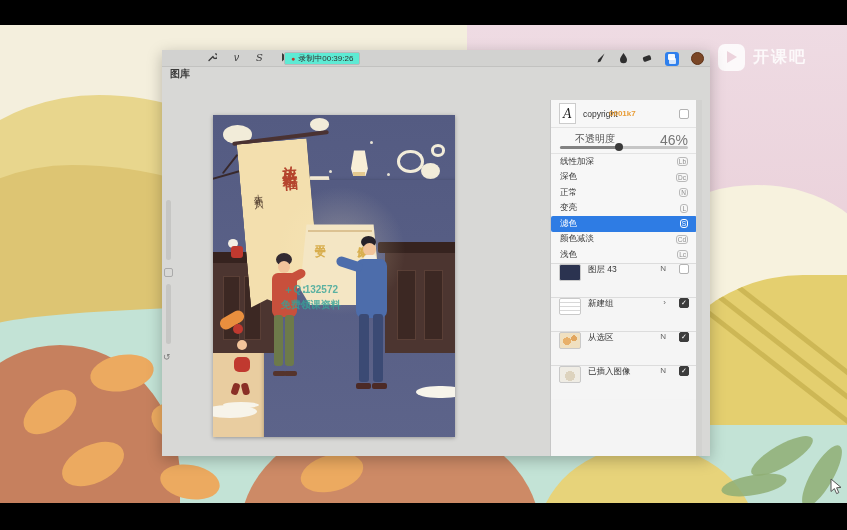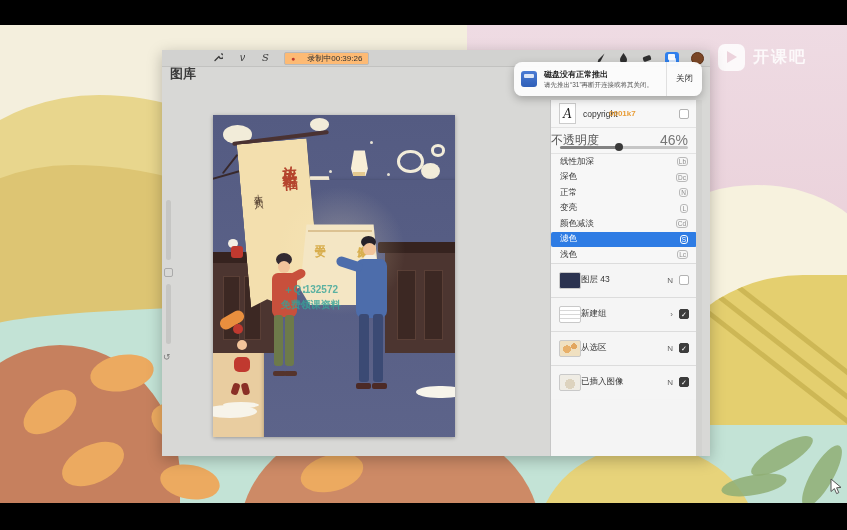--- a/index.html
+++ b/index.html
@@ -25,24 +25,24 @@
   .brand{position:absolute;right:40px;top:44px;display:flex;align-items:center;gap:8px;opacity:.9;}
   .brand-icon{width:27px;height:27px;background:rgba(255,255,255,.92);border-radius:7px;position:relative;}
   .brand-icon::after{content:"";position:absolute;left:9px;top:7px;border-left:10px solid #ecd3dc;border-top:6px solid transparent;border-bottom:6px solid transparent;}
   .brand-text{color:rgba(255,255,255,.92);font-size:16px;font-weight:bold;letter-spacing:2px;}
   
   .cursor{position:absolute;left:830px;top:478px;}
   
   .win{position:absolute;left:162px;top:50px;width:548px;height:406px;background:#d8d8d6;box-shadow:0 4px 14px rgba(0,0,0,.25);}
   .tbar{position:absolute;left:0;top:0;width:100%;height:17px;background:#d2d2d0;border-bottom:1px solid #c2c2c0;display:flex;align-items:center;}
   .tbar-left{display:flex;align-items:center;gap:17px;padding-left:8px;color:#3a3a3a;}
-  .tbar-gallery{font-size:13px;font-weight:bold;margin-top:32px;}
+  .tbar-gallery{font-size:10px;font-weight:bold;margin-top:32px;}
   .t-ic{font-size:10px;font-style:italic;color:#3a3a3a;line-height:1;}
-  .rec{position:absolute;left:122px;top:2px;height:13px;background:#fdba74;border:1px solid #b9b9b9;border-radius:2px;
-       display:flex;align-items:center;gap:12px;padding:0 6px;font-size:8px;color:#333;}
+  .rec{position:absolute;left:122px;top:2px;height:13px;background:#5eead4;border:1px solid #b9b9b9;border-radius:2px;
+       display:flex;align-items:center;gap:3px;padding:0 6px;font-size:8px;color:#333;}
   .rec .dot{color:#c0392b;font-size:7px;}
   .tbar-right{position:absolute;right:6px;top:0;height:17px;display:flex;align-items:center;gap:12px;}
   .layers-ic{width:14px;height:14px;background:#2f80ed;border-radius:3px;position:relative;}
   .layers-ic i{position:absolute;width:7px;height:6px;background:#fff;border-radius:1px;left:3px;top:2px;opacity:.95;}
   .layers-ic i:last-child{top:6px;left:4px;opacity:.8;}
   .color-ic{width:13px;height:13px;border-radius:50%;background:#7a4726;border:1px solid #5e3216;}
   
   .side-track{position:absolute;left:4px;width:5px;height:60px;background:#c6c6c4;border-radius:3px;}
   .side-btn{position:absolute;left:2px;width:9px;height:9px;background:#d8d8d6;border:1px solid #aaa;border-radius:2px;}
   .side-undo{position:absolute;left:1px;font-size:9px;color:#7a7a7a;}
@@ -97,30 +97,30 @@
   .wm-orange{position:absolute;left:58px;top:9px;font-size:8px;color:#e8992d;font-weight:bold;opacity:.95;}
   .chk{width:10px;height:10px;border:1px solid #b3b3b3;border-radius:2px;background:#fff;margin-left:auto;flex:none;
      display:flex;align-items:center;justify-content:center;font-size:7px;color:#fff;line-height:1;}
   .chk.on-dark{background:#3c3c3c;border-color:#3c3c3c;}
   .prow.sel{background:#2e7ce4;border:1px solid #1b5fc4;border-radius:4px;height:33px;display:flex;align-items:center;padding:0 7px;gap:7px;}
   .thumb44{width:24px;height:24px;background:#fff;border-radius:4px;display:flex;align-items:center;justify-content:center;flex:none;}
   .thumb44 i{width:16px;height:16px;border-radius:50%;background:#7a4623;display:block;}
   .prow.sel .pname{color:#fff;font-size:9.5px;}
   .chk.on-blue{background:#4f97f2;border-color:rgba(255,255,255,.95);}
   .opac{position:relative;width:146px;height:26px;background:#f7f7f7;border-bottom:1px solid #e3e3e3;}
-  .opac-label{position:absolute;left:0;top:4px;font-size:12px;color:#555;}
+  .opac-label{position:absolute;left:24px;top:4px;font-size:10px;color:#555;}
   .opac-val{position:absolute;right:9px;top:4px;font-size:14px;color:#777;}
   .sl-track{position:absolute;left:9px;right:9px;top:18px;height:3px;background:#c6c6c6;border-radius:2px;}
   .sl-fill{position:absolute;left:0;top:0;height:3px;background:#828282;border-radius:2px;width:46%;}
   .sl-thumb{position:absolute;top:-3px;left:46%;width:8px;height:8px;border-radius:50%;background:#3a3a3a;margin-left:-4px;}
   .bm{position:relative;width:146px;height:15.5px;display:flex;align-items:center;padding:0 9px;font-size:8.5px;color:#3a3a3a;background:#f7f7f7;}
   .bm .sym{margin-left:auto;font-size:6.5px;color:#8d8d8d;border:1px solid #b9b9b9;border-radius:3px;padding:0 1px;line-height:7px;}
   .bm.sel{background:#2e7ce4;color:#fff;border-radius:2px;}
   .bm.sel .sym{color:#fff;border-color:#fff;}
-  .lrow{position:relative;width:146px;height:34px;border-top:1px solid #dcdcdc;display:flex;align-items:center;padding:0 8px;background:#f5f5f5;}
+  .lrow{position:relative;width:146px;height:34px;border-top:1px solid #dcdcdc;display:flex;padding:0 8px;gap:7px;background:#f5f5f5;}
   .lthumb{width:22px;height:17px;border:1px solid #c9c9c9;border-radius:2px;flex:none;background:#fff;position:relative;overflow:hidden;}
   .lthumb.navy{background:#2b3350;}
   .lthumb.group{background:repeating-linear-gradient(180deg,#fff 0 3px,#d8d8d8 3px 4px);}
   .lthumb.lantern{background:radial-gradient(circle at 35% 55%,#e8b06a 0 4px,transparent 4px),radial-gradient(circle at 70% 35%,#e2a65e 0 3px,transparent 3px),#f0e0c0;}
   .lthumb.light{background:radial-gradient(circle at 50% 60%,#ddd3be 0 5px,transparent 5px),#efece4;}
   .badge{margin-left:auto;font-size:8px;color:#666;}
   .lrow .chk{margin-left:6px;}
 </style>
 </head>
 <body>
@@ -345,27 +345,27 @@
           <span class="sym">Dc</span>
       </div>
       <div class="bm">
         <span>正常</span>
           <span class="sym">N</span>
       </div>
       <div class="bm">
         <span>变亮</span>
           <span class="sym">L</span>
       </div>
-      <div class="bm">
-        <span>颜色减淡</span>
-          <span class="sym">Cd</span>
-      </div>
       <div class="bm sel">
         <span>滤色</span>
           <span class="sym">S</span>
+      </div>
+      <div class="bm">
+        <span>颜色减淡</span>
+          <span class="sym">Cd</span>
       </div>
       <div class="bm">
         <span>浅色</span>
           <span class="sym">Lc</span>
       </div>
 
       <div class="lrow">
         <div class="lthumb navy"></div>
         <div class="pname">图层 43</div>
         <div class="badge">N</div>
@@ -385,28 +385,20 @@
       </div>
       <div class="lrow">
         <div class="lthumb light"></div>
         <div class="pname">已插入图像</div>
         <div class="badge">N</div>
         <div class="chk on-dark">✓</div>
       </div>
       <div class="panel-scroll"></div>
     </div>
 
-    <div class="notif">
-      <div class="notif-icon"></div>
-      <div class="notif-body">
-        <div class="notif-title">磁盘没有正常推出</div>
-        <div class="notif-msg">请先推出“31”再断开连接或将其关闭。</div>
-      </div>
-      <div class="notif-close">关闭</div>
-    </div>
 
   </div>
 
   <div class="cursor">
     <svg width="13" height="17" viewBox="0 0 13 17">
         <path d="M1 1 L1 13.5 L4.4 10.6 L6.6 15.6 L8.8 14.6 L6.6 9.8 L11 9.4 Z" fill="#fff" stroke="#555" stroke-width="1"></path>
       </svg>
   </div>
 
 </div>

